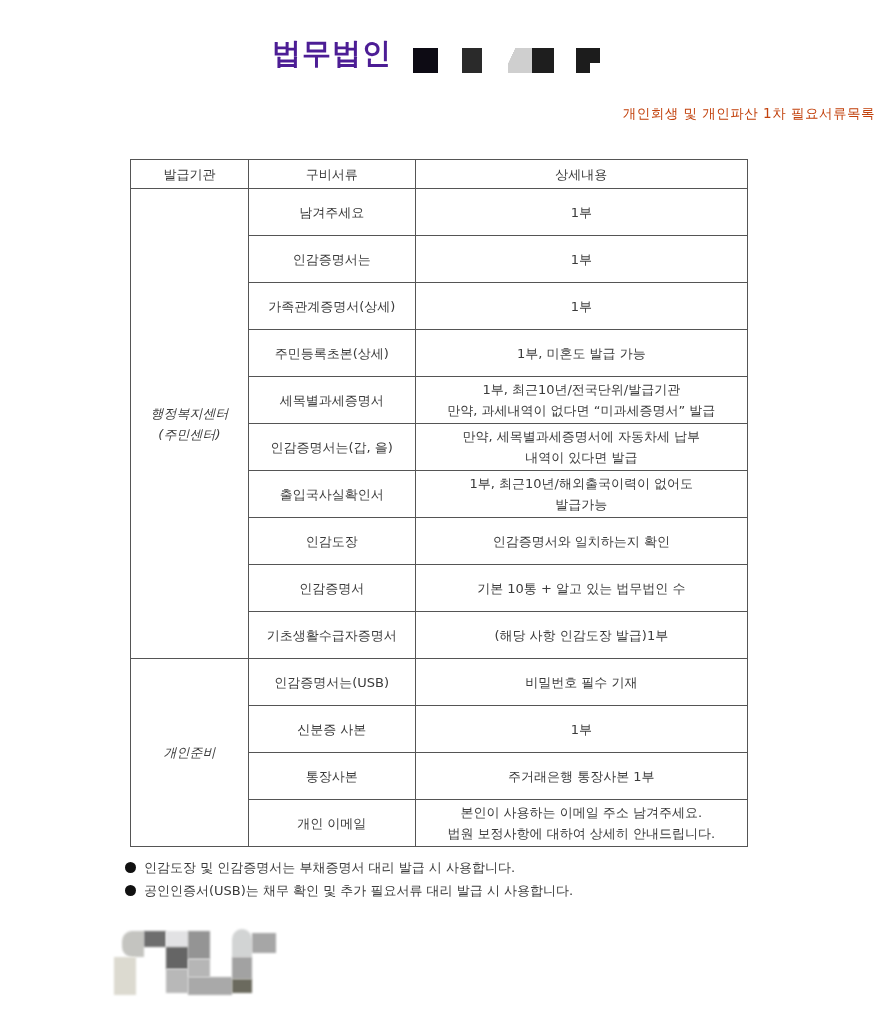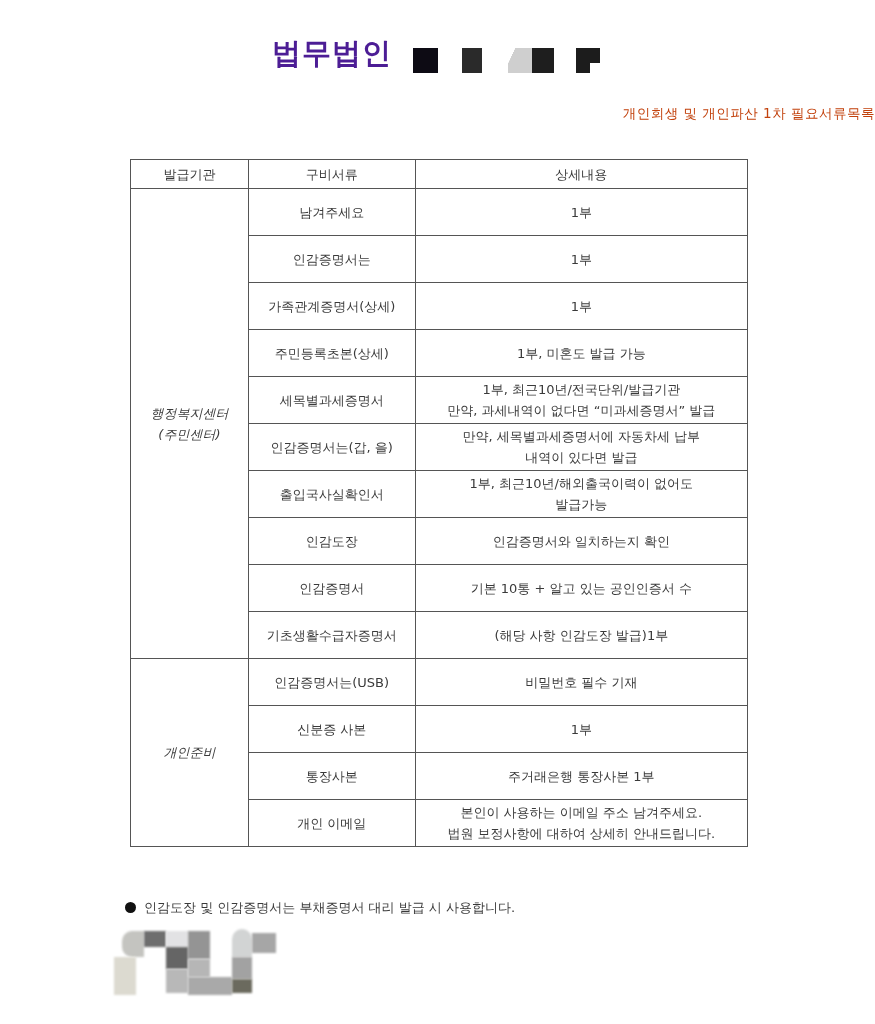--- a/index.html
+++ b/index.html
@@ -38,21 +38,21 @@
     }
     table.doc-table th { height: 29px; }
     table.doc-table td { height: 47px; }
     .col-issuer { width: 118px; }
     .col-doc { width: 167px; }
     .col-detail { width: 333px; }
     .issuer-cell { line-height: 22px; font-style: italic; }
 
     .notes {
       position: absolute; left: 125px; top: 856px;
-      font-size: 13px; color: #3a3a3a; line-height: 23px; margin-top: 40px;
+      font-size: 13px; color: #3a3a3a; line-height: 23px;
     }
     .note { display: flex; align-items: center; }
     .bullet { display: inline-block; width: 11px; height: 11px; border-radius: 50%; background: #111; margin-right: 8px; }
 
     .blur-stamp { position: absolute; left: 114px; top: 925px; width: 165px; height: 75px; }
     .blur-stamp div { position: absolute; filter: blur(1px); }
   </style>
 </head>
 <body>
 
@@ -128,21 +128,21 @@
     </tr>
     <tr>
       <td>인감도장</td>
       <td>
           <div>인감증명서와 일치하는지 확인</div>
         </td>
     </tr>
     <tr>
       <td>인감증명서</td>
       <td>
-          <div>기본 10통 + 알고 있는 공인인증서 수</div>
+          <div>기본 10통 + 알고 있는 법무법인 수</div>
         </td>
     </tr>
     <tr>
       <td>기초생활수급자증명서</td>
       <td>
           <div>(해당 사항 인감도장 발급)1부</div>
         </td>
     </tr>
 
     <tr>
@@ -173,20 +173,24 @@
         <div>법원 보정사항에 대하여 상세히 안내드립니다.</div>
       </td>
     </tr>
   </tbody>
 </table>
 
 <div class="notes">
   <div class="note">
     <span class="bullet"></span>
     <span>인감도장 및 인감증명서는 부채증명서 대리 발급 시 사용합니다.</span>
+  </div>
+  <div class="note">
+    <span class="bullet"></span>
+    <span>공인인증서(USB)는 채무 확인 및 추가 필요서류 대리 발급 시 사용합니다.</span>
   </div>
 </div>
 
 <div class="blur-stamp">
   <div style="left:8px; top:6px; width:22px; height:26px; background:#c4c4c0; border-radius:10px 0 0 10px;"></div>
   <div style="left:30px; top:6px; width:22px; height:16px; background:#6e6e6e;"></div>
   <div style="left:52px; top:6px; width:22px; height:16px; background:#e2e2e4;"></div>
   <div style="left:74px; top:6px; width:22px; height:28px; background:#949494;"></div>
   <div style="left:118px; top:4px; width:20px; height:28px; background:#d2d4d4; border-radius:10px 10px 0 0;"></div>
   <div style="left:138px; top:8px; width:24px; height:20px; background:#a6a6a6;"></div>

